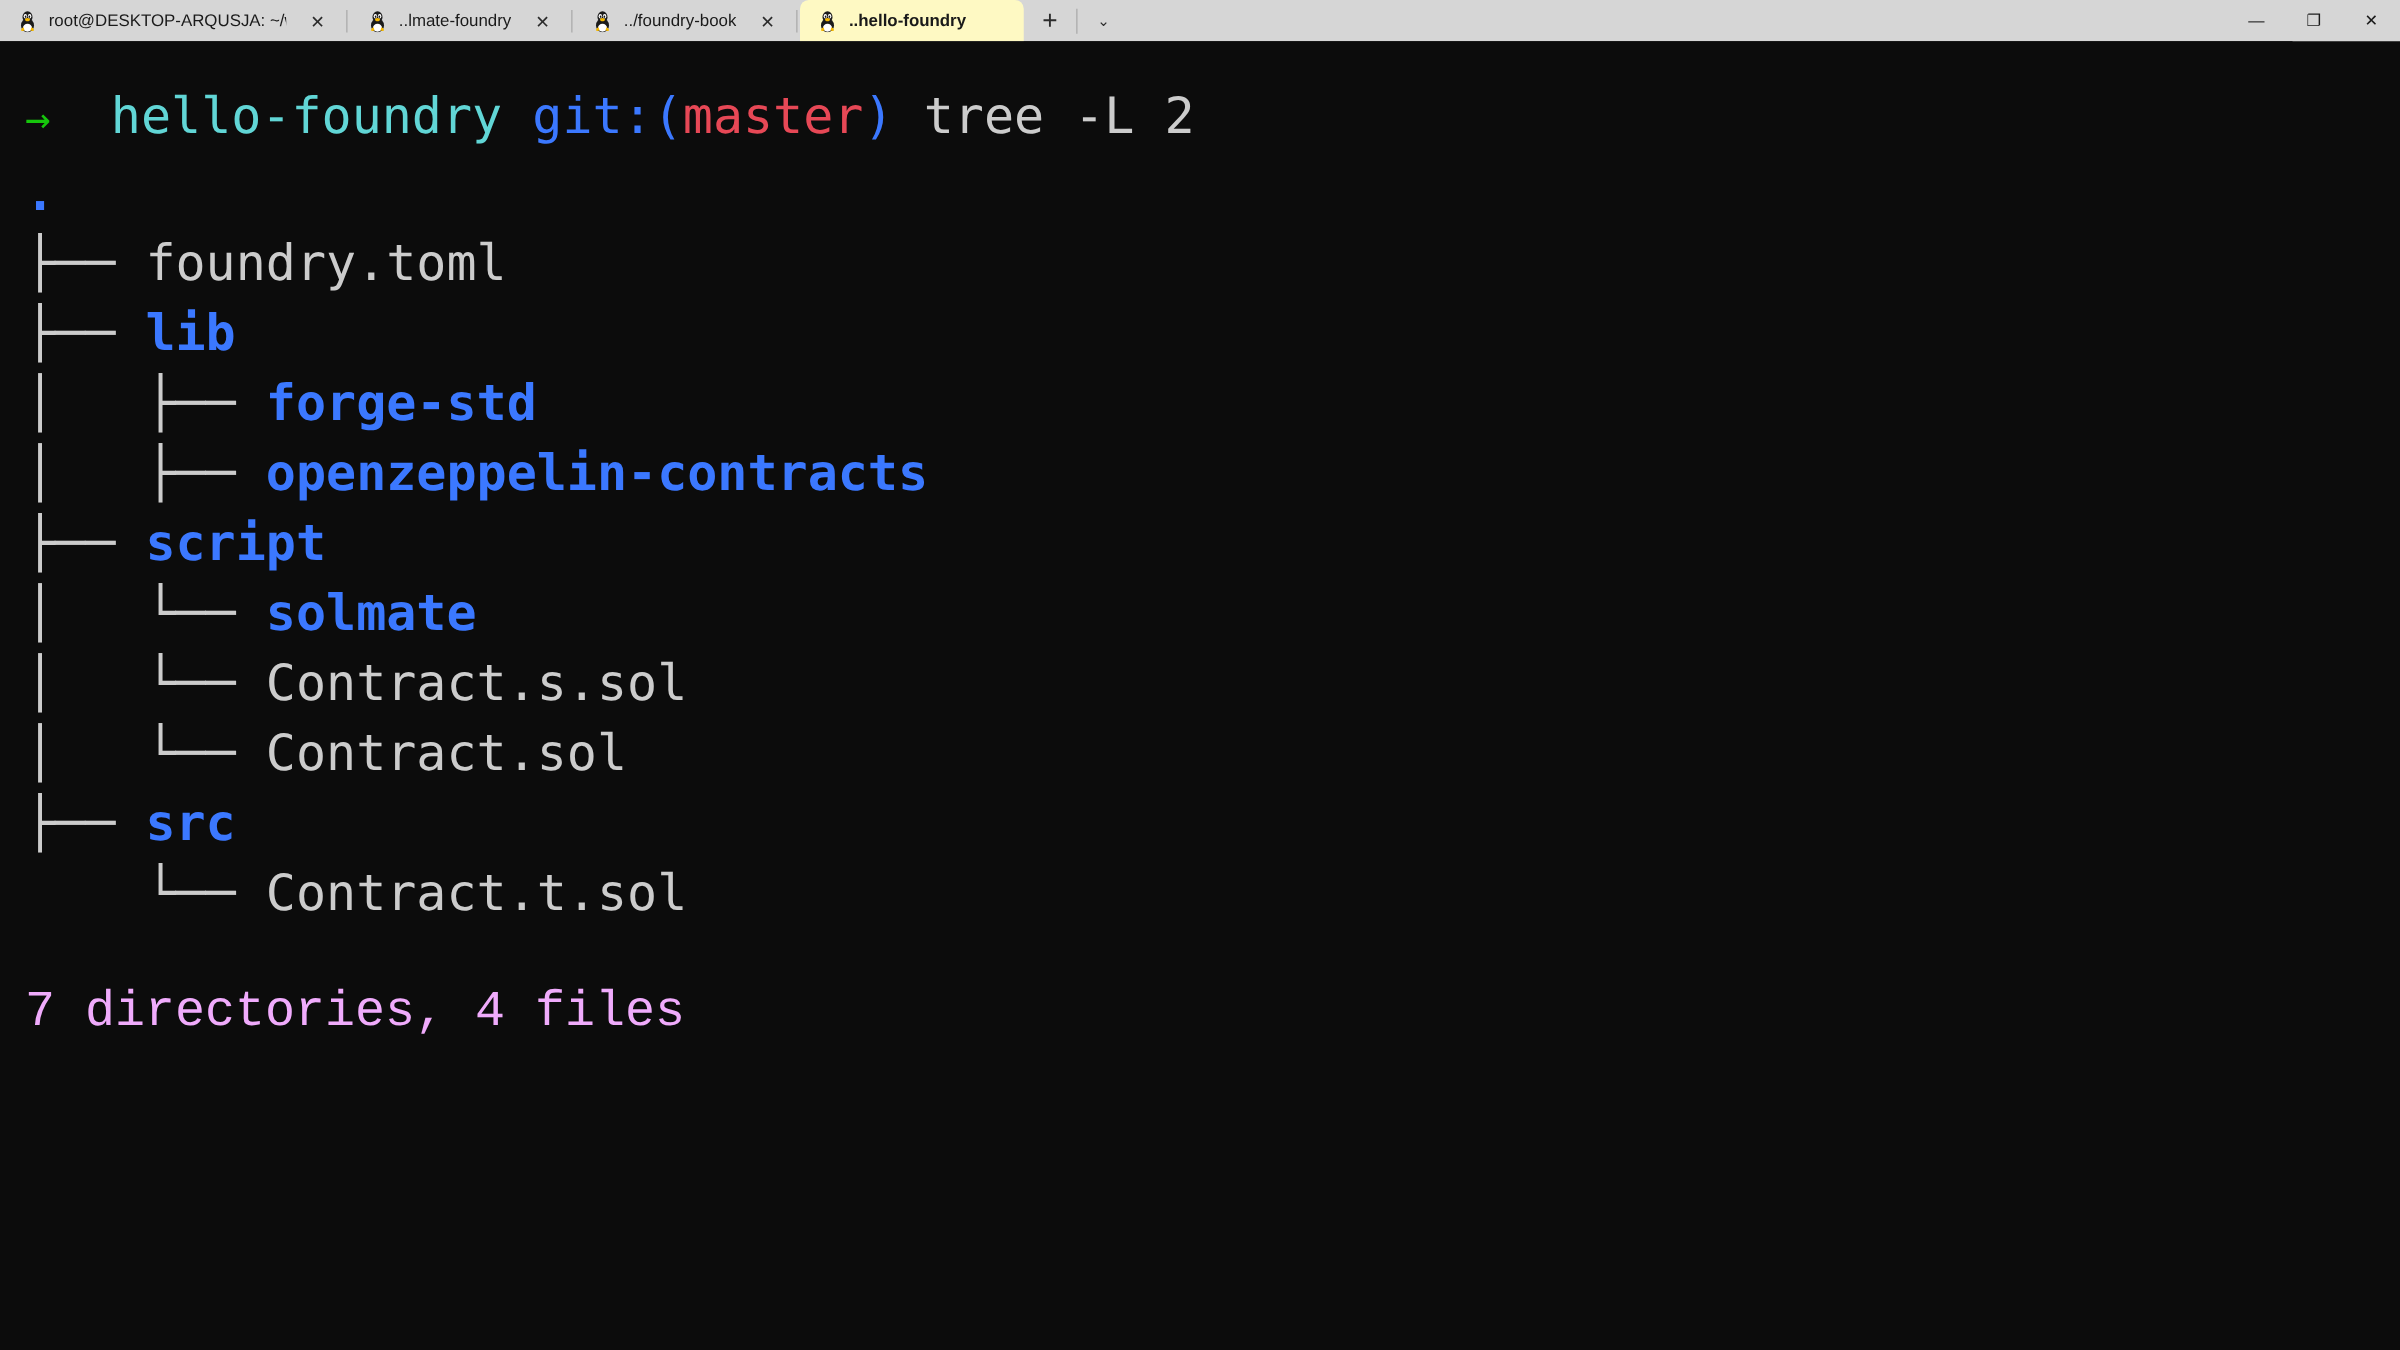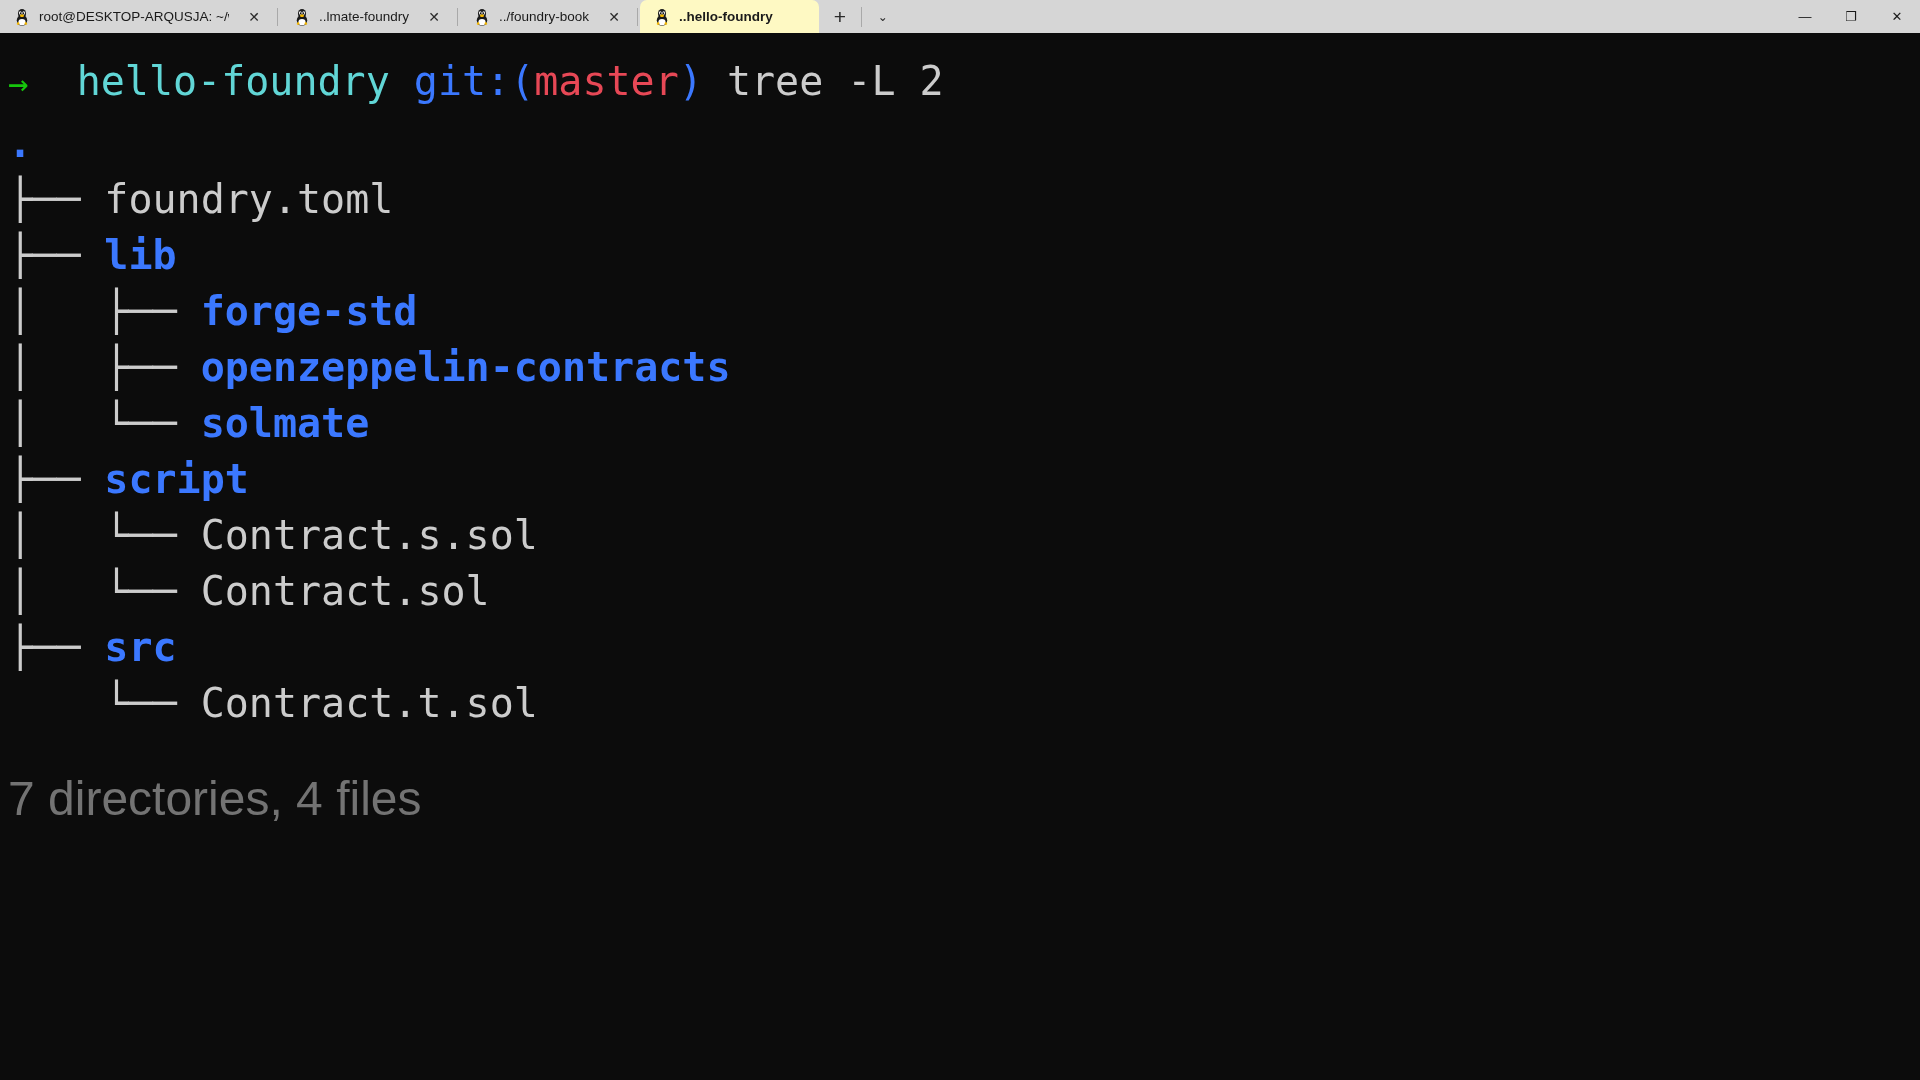--- a/index.html
+++ b/index.html
@@ -105,21 +105,21 @@
     font-family: "Liberation Sans", sans-serif;
     font-size: 13px;
   }
 
   
   .term {
     position: relative;
     width: 1834px;
     height: 1047px;
     background: #0c0c0c;
-    padding: 0;
+    padding: 12px;
     box-sizing: border-box;
     overflow: hidden;
   }
   .term-inner {
     padding: 14px 0 0 0;
   }
   .line {
     font-family: "DejaVu Sans Mono", monospace;
     font-size: 40px;
     line-height: 68px;
@@ -146,24 +146,24 @@
   .tline {
     white-space: pre;
     height: 56px;
     font-family: "DejaVu Sans Mono", monospace;
     font-size: 40px;
     line-height: 56px;
     padding-left: 8px;
   }
   .blank { height: 40px; }
   .summary {
-    font-family: Liberation Sans, sans-serif;
-    font-size: 48px;
+    font-family: Liberation Mono, monospace;
+    font-size: 40px;
     line-height: 56px;
-    color: #737373;
+    color: #f0abfc;
     white-space: pre;
     padding-left: 8px;
   }
 </style>
 </head>
 <body>
 
 <div class="titlebar">
   <div class="tabs" id="tab-strip">
       <div class="tab">
@@ -253,22 +253,22 @@
 
     <div class="line prompt-line"><span class="c-green arrow">→</span><span class="c-gray">  </span><span class="c-cyan">hello-foundry</span><span class="c-gray"> </span><span class="c-blue-n">git:(</span><span class="c-red">master</span><span class="c-blue-n">)</span><span class="c-gray"> </span><span class="c-gray">tree -L 2</span></div>
 
     <div class="tree-wrap">
       <div class="tline"><span class="c-blue">.</span></div>
       <div id="tree-rows">
           <div class="tline"><span class="c-tree"></span><span class="c-tree">├── </span><span class="c-gray">foundry.toml</span></div>
           <div class="tline"><span class="c-tree"></span><span class="c-tree">├── </span><span class="c-blue">lib</span></div>
           <div class="tline"><span class="c-tree">│   </span><span class="c-tree">├── </span><span class="c-blue">forge-std</span></div>
           <div class="tline"><span class="c-tree">│   </span><span class="c-tree">├── </span><span class="c-blue">openzeppelin-contracts</span></div>
+          <div class="tline"><span class="c-tree"></span><span class="c-tree">├── </span><span class="c-blue">script</span></div>
           <div class="tline"><span class="c-tree">│   </span><span class="c-tree">└── </span><span class="c-blue">solmate</span></div>
-          <div class="tline"><span class="c-tree"></span><span class="c-tree">├── </span><span class="c-blue">script</span></div>
           <div class="tline"><span class="c-tree">│   </span><span class="c-tree">└── </span><span class="c-gray">Contract.s.sol</span></div>
           <div class="tline"><span class="c-tree">│   </span><span class="c-tree">└── </span><span class="c-gray">Contract.sol</span></div>
           <div class="tline"><span class="c-tree"></span><span class="c-tree">├── </span><span class="c-blue">src</span></div>
           <div class="tline"><span class="c-tree">    </span><span class="c-tree">└── </span><span class="c-gray">Contract.t.sol</span></div>
         </div>
     </div>
 
     <div class="blank"></div>
     <div class="summary">7 directories, 4 files</div>
 

